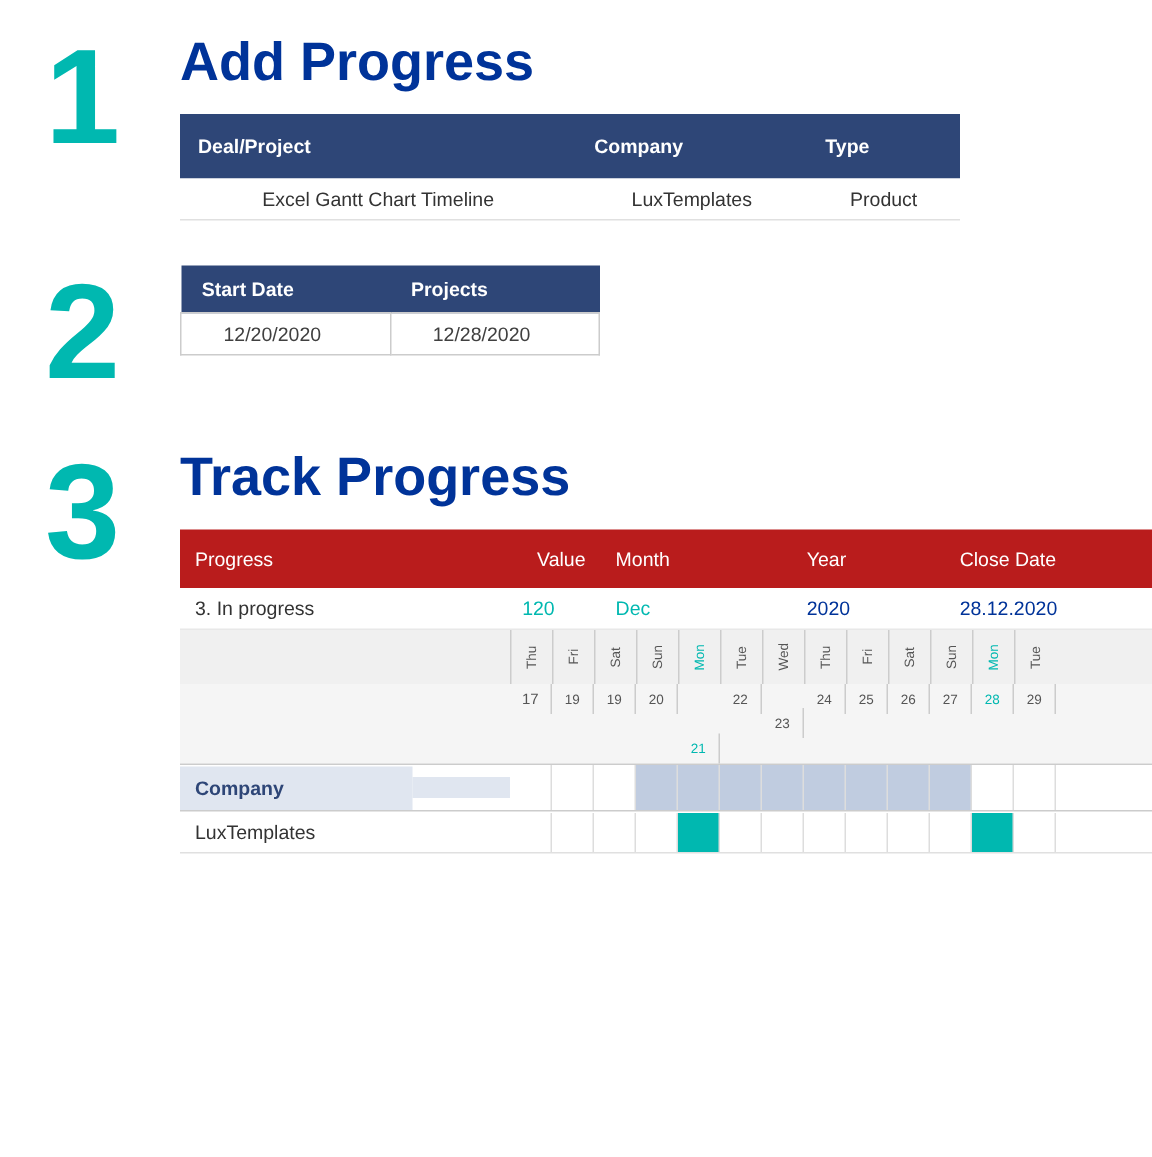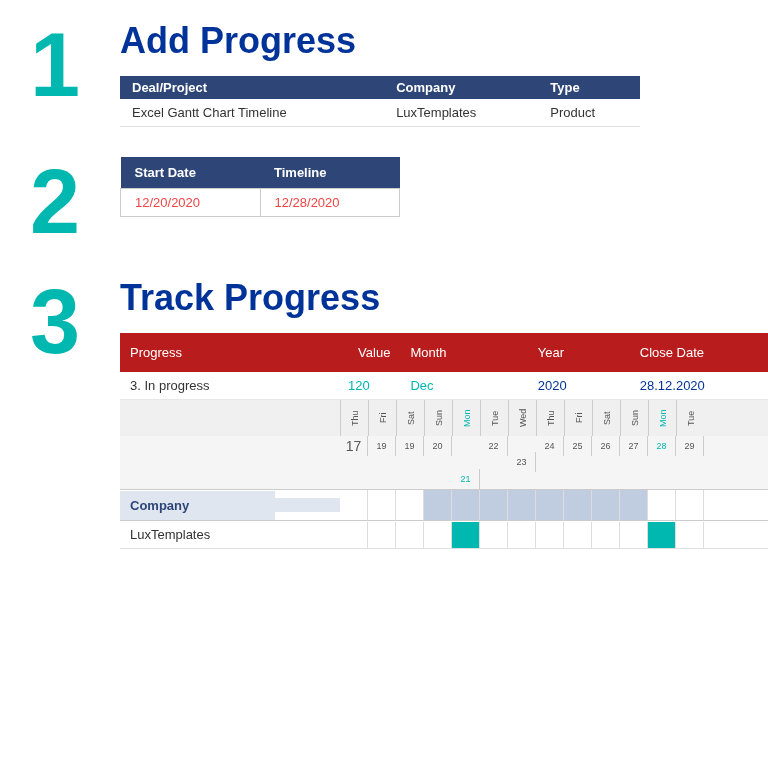--- a/index.html
+++ b/index.html
@@ -60,32 +60,33 @@
     }
 
     
     .table1 {
       width: 520px;
     }
 
     .table1 th {
       background-color: #2e4677;
       color: #fff;
-      padding: 4px 12px;
+      padding: 14px 12px;
       text-align: left;
       font-weight: 600;
       font-size: 13px;
     }
 
     .table1 td {
       background-color: #fff;
       color: #333;
       padding: 6px 12px;
       border-bottom: 1px solid #e0e0e0;
       font-size: 13px;
+      text-align: center;
     }
 
     .table1 td.type-val {
       color: #333;
     }
 
     
     .table2 {
       width: 280px;
     }
@@ -94,22 +95,22 @@
       background-color: #2e4677;
       color: #fff;
       padding: 8px 14px;
       text-align: left;
       font-weight: 600;
       font-size: 13px;
     }
 
     .table2 td {
       background-color: #fff;
-      color: #ef4444;
-      padding: 6px 14px;
+      color: #404040;
+      padding: 6px 28px;
       border: 1px solid #ccc;
       font-size: 13px;
     }
 
     .table3 {
       width: 650px;
     }
 
     .table3 th {
       background-color: #b91c1c;
@@ -190,21 +191,21 @@
     </div>
   </div>
 
   <div class="section">
     <div class="section-number num2">2</div>
     <div class="section-content">
       <table class="table2">
         <thead>
           <tr>
             <th>Start Date</th>
-            <th>Timeline</th>
+            <th>Projects</th>
           </tr>
         </thead>
         <tbody id="table2-body">
         <tr>
               <td>12/20/2020</td>
               <td>12/28/2020</td>
             </tr>
           </tbody>
       </table>
     </div>
@@ -250,21 +251,21 @@
               <div style="width: 28px; min-width: 28px; font-size: 9px; text-align: center; border-right: 1px solid rgb(204, 204, 204); padding: 2px 1px; writing-mode: vertical-rl; transform: rotate(180deg); height: 36px; display: flex; align-items: center; justify-content: center; color: rgb(85, 85, 85);">Wed</div>
               <div style="width: 28px; min-width: 28px; font-size: 9px; text-align: center; border-right: 1px solid rgb(204, 204, 204); padding: 2px 1px; writing-mode: vertical-rl; transform: rotate(180deg); height: 36px; display: flex; align-items: center; justify-content: center; color: rgb(85, 85, 85);">Thu</div>
               <div style="width: 28px; min-width: 28px; font-size: 9px; text-align: center; border-right: 1px solid rgb(204, 204, 204); padding: 2px 1px; writing-mode: vertical-rl; transform: rotate(180deg); height: 36px; display: flex; align-items: center; justify-content: center; color: rgb(85, 85, 85);">Fri</div>
               <div style="width: 28px; min-width: 28px; font-size: 9px; text-align: center; border-right: 1px solid rgb(204, 204, 204); padding: 2px 1px; writing-mode: vertical-rl; transform: rotate(180deg); height: 36px; display: flex; align-items: center; justify-content: center; color: rgb(85, 85, 85);">Sat</div>
               <div style="width: 28px; min-width: 28px; font-size: 9px; text-align: center; border-right: 1px solid rgb(204, 204, 204); padding: 2px 1px; writing-mode: vertical-rl; transform: rotate(180deg); height: 36px; display: flex; align-items: center; justify-content: center; color: rgb(85, 85, 85);">Sun</div>
               <div style="width: 28px; min-width: 28px; font-size: 9px; text-align: center; border-right: 1px solid rgb(204, 204, 204); padding: 2px 1px; writing-mode: vertical-rl; transform: rotate(180deg); height: 36px; display: flex; align-items: center; justify-content: center; color: rgb(0, 184, 176);">Mon</div>
               <div style="width: 28px; min-width: 28px; font-size: 9px; text-align: center; border-right: 1px solid rgb(204, 204, 204); padding: 2px 1px; writing-mode: vertical-rl; transform: rotate(180deg); height: 36px; display: flex; align-items: center; justify-content: center; color: rgb(85, 85, 85);">Tue</div>
             </div>
             <div style="display: flex; background: rgb(245, 245, 245);">
               <div style="width: 220px; min-width: 220px;"></div>
-              <div style="width: 28px; min-width: 28px; font-size: 14px; text-align: left; border-right: 1px solid rgb(204, 204, 204); padding: 2px 1px; height: 20px; display: flex; align-items: center; justify-content: center; color: rgb(85, 85, 85);">17</div>
+              <div style="width: 28px; min-width: 28px; font-size: 10px; text-align: left; border-right: 1px solid rgb(204, 204, 204); padding: 2px 1px; height: 20px; display: flex; align-items: center; justify-content: center; color: rgb(85, 85, 85);">17</div>
               <div style="width: 28px; min-width: 28px; font-size: 9px; text-align: center; border-right: 1px solid rgb(204, 204, 204); padding: 2px 1px; height: 20px; display: flex; align-items: center; justify-content: center; color: rgb(85, 85, 85);">19</div>
               <div style="width: 28px; min-width: 28px; font-size: 9px; text-align: center; border-right: 1px solid rgb(204, 204, 204); padding: 2px 1px; height: 20px; display: flex; align-items: center; justify-content: center; color: rgb(85, 85, 85);">19</div>
               <div style="width: 28px; min-width: 28px; font-size: 9px; text-align: center; border-right: 1px solid rgb(204, 204, 204); padding: 2px 1px; height: 20px; display: flex; align-items: center; justify-content: center; color: rgb(85, 85, 85);">20</div>
               <div style="width: 28px; min-width: 28px; font-size: 9px; text-align: center; border-right: 1px solid rgb(204, 204, 204); padding: 2px 1px; height: 20px; display: flex; align-items: center; justify-content: center; color: rgb(0, 184, 176); margin-top: 33px;">21</div>
               <div style="width: 28px; min-width: 28px; font-size: 9px; text-align: center; border-right: 1px solid rgb(204, 204, 204); padding: 2px 1px; height: 20px; display: flex; align-items: center; justify-content: center; color: rgb(85, 85, 85);">22</div>
               <div style="width: 28px; min-width: 28px; font-size: 9px; text-align: center; border-right: 1px solid rgb(204, 204, 204); padding: 2px 1px; height: 20px; display: flex; align-items: center; justify-content: center; color: rgb(85, 85, 85); margin-top: 16px;">23</div>
               <div style="width: 28px; min-width: 28px; font-size: 9px; text-align: center; border-right: 1px solid rgb(204, 204, 204); padding: 2px 1px; height: 20px; display: flex; align-items: center; justify-content: center; color: rgb(85, 85, 85);">24</div>
               <div style="width: 28px; min-width: 28px; font-size: 9px; text-align: center; border-right: 1px solid rgb(204, 204, 204); padding: 2px 1px; height: 20px; display: flex; align-items: center; justify-content: center; color: rgb(85, 85, 85);">25</div>
               <div style="width: 28px; min-width: 28px; font-size: 9px; text-align: center; border-right: 1px solid rgb(204, 204, 204); padding: 2px 1px; height: 20px; display: flex; align-items: center; justify-content: center; color: rgb(85, 85, 85);">26</div>
               <div style="width: 28px; min-width: 28px; font-size: 9px; text-align: center; border-right: 1px solid rgb(204, 204, 204); padding: 2px 1px; height: 20px; display: flex; align-items: center; justify-content: center; color: rgb(85, 85, 85);">27</div>

